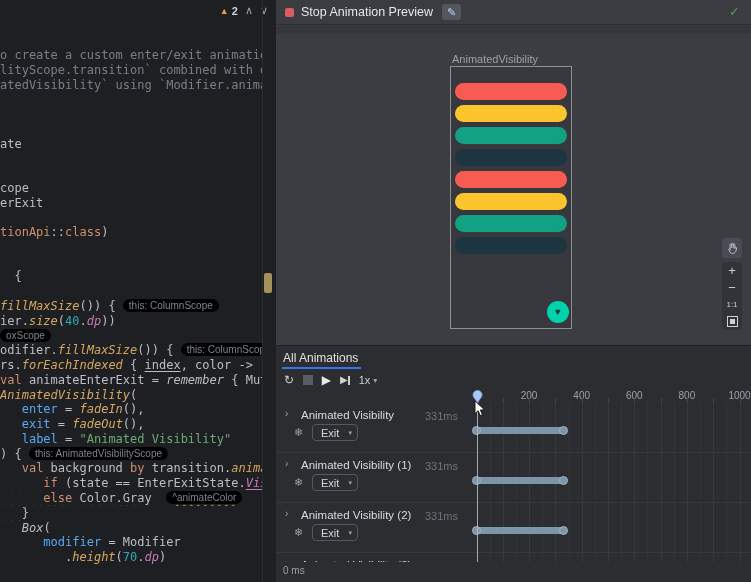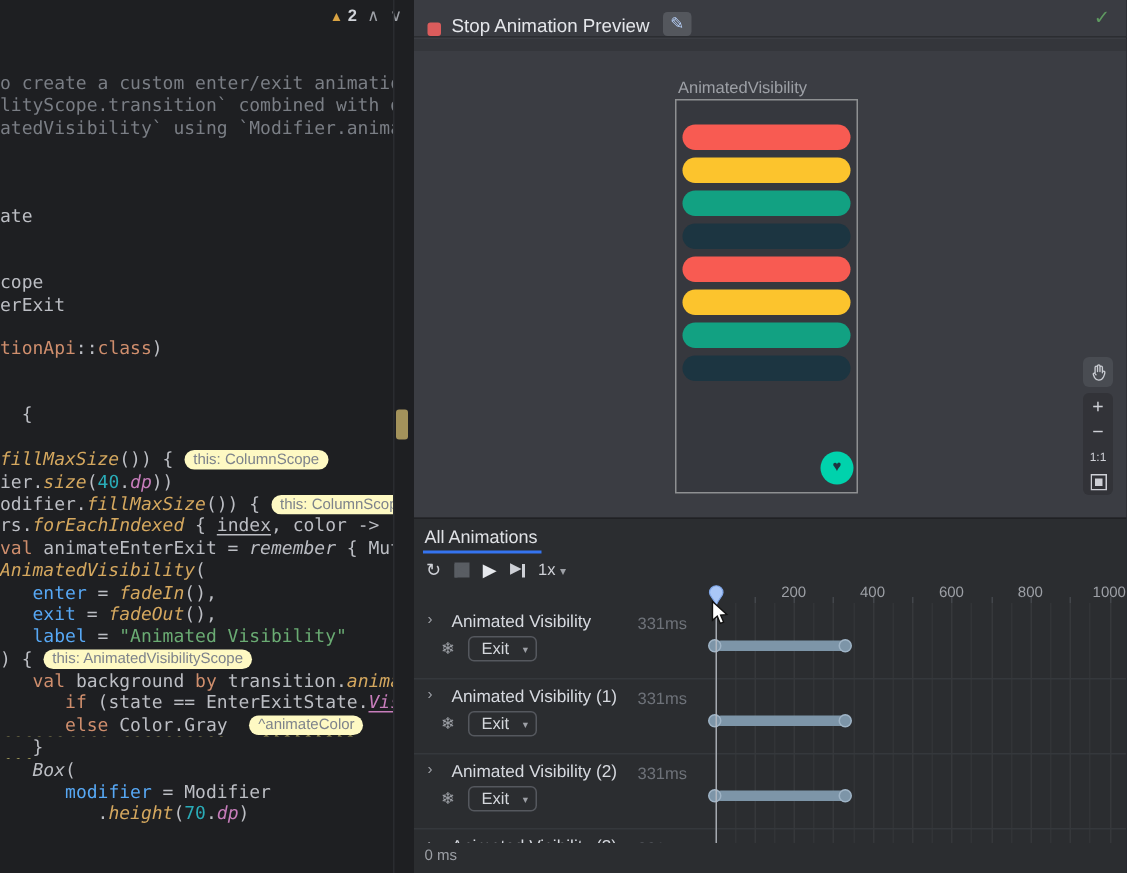--- a/index.html
+++ b/index.html
@@ -15,32 +15,32 @@
   .kw{color:#CF8E6D;}
   .fn{color:#D5A85F;font-style:italic;}
   .prop{color:#57A8F5;}
   .num{color:#2AACB8;}
   .typ{color:#C77DBB;font-style:italic;}
   .str{color:#6AAB73;}
   .ital{font-style:italic;}
   .und{text-decoration:underline;text-underline-offset:2px;}
   .wavy{text-decoration-line:underline;text-decoration-style:wavy;text-decoration-color:#A9A15C;text-decoration-thickness:1px;text-underline-offset:3px;}
   .lead{text-decoration-line:underline;text-decoration-style:wavy;text-decoration-color:#A9A15C;text-decoration-thickness:1px;text-underline-offset:3px;}
-  .chip{display:inline-block;font:10px "Liberation Sans",sans-serif;background:#fef9c3;color:#7E838B;
+  .chip{display:inline-block;font:10px "Liberation Sans",sans-serif;background:#000000;color:#7E838B;
         border-radius:8px;padding:0 6px;line-height:13px;vertical-align:1px;font-style:normal;}
   #insp{position:absolute;top:4px;right:8px;display:flex;align-items:center;gap:7px;font-size:11px;color:#9DA0A6;}
   #insp .w-icon{color:#D9A343;font-size:9px;}
   #insp .w-count{color:#D1D4DA;font-weight:bold;margin-left:-4px;}
   #sb-line{position:absolute;left:262px;top:0;width:1px;height:582px;background:#2A2C30;}
   #sb-mark{position:absolute;left:264px;top:273px;width:8px;height:20px;background:#A3925B;border-radius:2px;}
 
   
   #rpanel{position:absolute;left:276px;top:0;width:475px;height:582px;background:#3B3D43;}
   #rhead{position:absolute;left:0;top:0;width:475px;height:25px;background:#3A3C42;border-bottom:1px solid #2B2D31;
-         display:flex;align-items:flex-end;padding-left:9px;box-sizing:border-box;}
+         display:flex;align-items:center;padding-left:9px;box-sizing:border-box;}
   #stop-square{width:9px;height:9px;background:#DB5C5C;border-radius:2px;margin-right:7px;flex:none;}
   #rhead .title{font-size:12.5px;color:#E4E6EA;}
   #pen-btn{margin-left:9px;width:19px;height:16px;background:#54575D;border-radius:3px;display:flex;align-items:center;justify-content:center;}
   #pen-btn span{font-size:11px;color:#B9D2FA;line-height:1;}
   #check{position:absolute;right:11px;top:4px;font-size:13px;color:#5E9960;}
 
   #canvas{position:absolute;left:0;top:26px;width:475px;height:319px;
           background:linear-gradient(#34363B 0 8px,#3B3D43 8px);}
   #dev-label{position:absolute;left:176px;top:27px;font-size:11px;color:#9DA0A6;}
   #device{position:absolute;left:174px;top:40px;width:122px;height:263px;border:1px solid #8E9092;background:#36383E;box-sizing:border-box;}
@@ -118,20 +118,21 @@
         <div class="ln"><span class="pl">cope</span></div>
         <div class="ln"><span class="pl">erExit</span></div>
         <div class="ln"></div>
         <div class="ln"><span class="kw">tionApi</span><span class="pl">::</span><span class="kw">class</span><span class="pl">)</span></div>
         <div class="ln"></div>
         <div class="ln"></div>
         <div class="ln"><span class="pl">  {</span></div>
         <div class="ln"></div>
         <div class="ln"><span class="fn">fillMaxSize</span><span class="pl">()) { </span><span class="chip">this: ColumnScope</span></div>
         <div class="ln"><span class="pl">ier.</span><span class="fn">size</span><span class="pl">(</span><span class="num">40</span><span class="pl">.</span><span class="typ">dp</span><span class="pl">))</span></div>
+        <div class="ln"><span class="chip">oxScope</span></div>
         <div class="ln"><span class="pl">odifier.</span><span class="fn">fillMaxSize</span><span class="pl">()) { </span><span class="chip">this: ColumnScope</span></div>
         <div class="ln"><span class="pl">rs.</span><span class="fn">forEachIndexed</span><span class="pl"> { </span><span class="pl und">index</span><span class="pl">, color -&gt;</span></div>
         <div class="ln"><span class="kw">val</span><span class="pl"> animateEnterExit = </span><span class="pl ital">remember</span><span class="pl"> { MutableTransitionS</span></div>
         <div class="ln"><span class="fn">AnimatedVisibility</span><span class="pl">(</span></div>
         <div class="ln"><span class="pl">   </span><span class="prop">enter</span><span class="pl"> = </span><span class="fn">fadeIn</span><span class="pl">(),</span></div>
         <div class="ln"><span class="pl">   </span><span class="prop">exit</span><span class="pl"> = </span><span class="fn">fadeOut</span><span class="pl">(),</span></div>
         <div class="ln"><span class="pl">   </span><span class="prop">label</span><span class="pl"> = </span><span class="str">"Animated Visibility"</span></div>
         <div class="ln"><span class="pl">) { </span><span class="chip">this: AnimatedVisibilityScope</span></div>
         <div class="ln"><span class="pl">   </span><span class="kw">val</span><span class="pl"> background </span><span class="kw">by</span><span class="pl"> transition.</span><span class="fn wavy">animateColor</span></div>
         <div class="ln"><span class="lead">      </span><span class="kw">if</span><span class="pl"> (state == EnterExitState.</span><span class="typ und">Visible</span></div>

